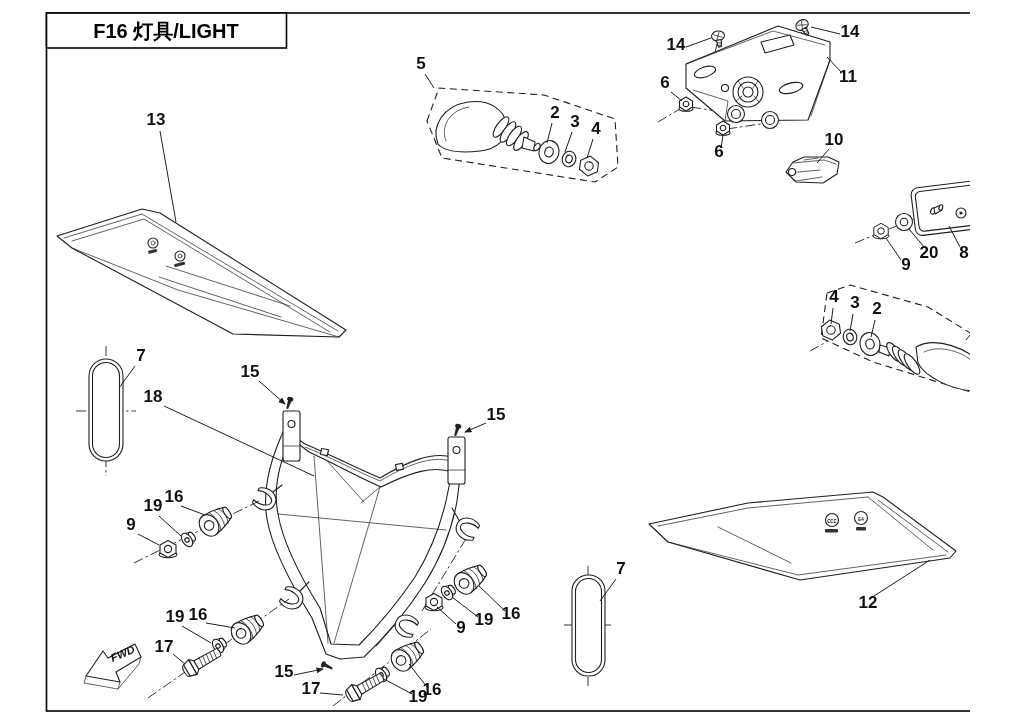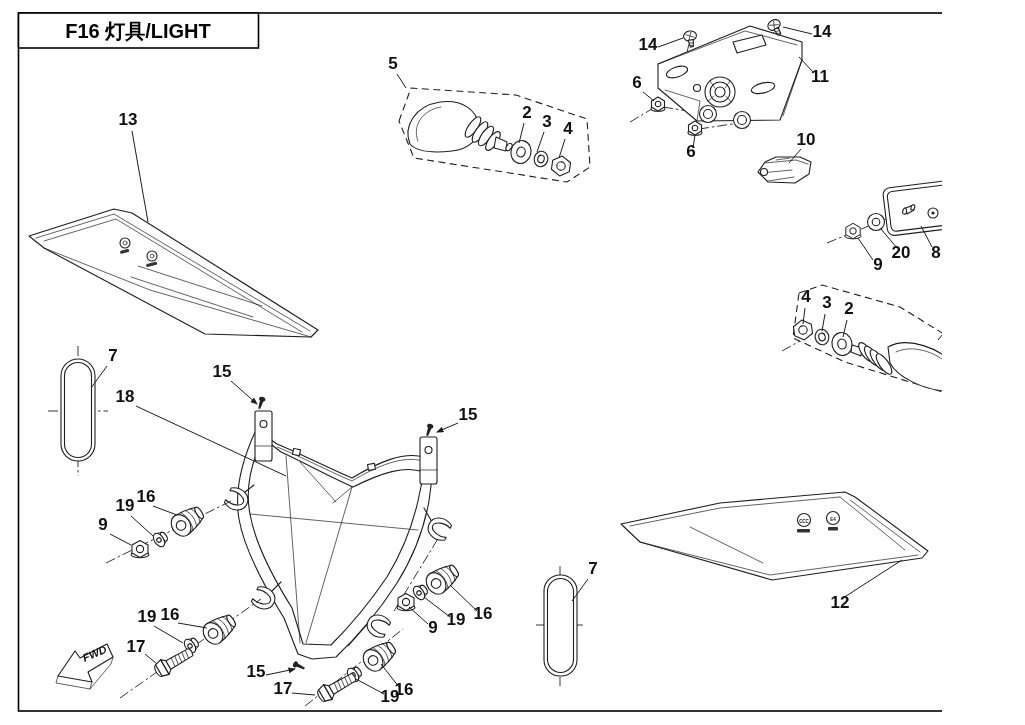--- a/index.html
+++ b/index.html
@@ -1,16 +1,16 @@
 <!DOCTYPE html>
 <html><head>
 <meta charset="utf-8">
 <style>
   html,body{margin:0;padding:0;background:#fff;}
-  #stage{position:relative;width:942px;height:725px;background:#ffffff;overflow:hidden;}
+  #stage{position:relative;width:942px;height:725px;background:#ffffff;overflow:hidden;margin-left:28px;}
   svg{display:block;font-family:"Liberation Sans",sans-serif;}
   .fw{fill:#ffffff;stroke:#1f1f1f;stroke-width:1.1;stroke-linejoin:round;}
   .ln{fill:none;stroke:#1f1f1f;stroke-width:1.1;stroke-linejoin:round;stroke-linecap:round;}
   .thin{stroke-width:0.7;}
   .dash{fill:none;stroke:#1f1f1f;stroke-width:1.1;stroke-dasharray:7 4.5;}
   .dd{fill:none;stroke:#1f1f1f;stroke-width:0.9;stroke-dasharray:10 3 2.5 3;}
   .leader{stroke:#1f1f1f;stroke-width:1;}
   .part-label{font:bold 17px "Liberation Sans",sans-serif;fill:#101010;text-anchor:middle;}
   .title-text{font:bold 20px "Liberation Sans",sans-serif;fill:#000;text-anchor:middle;}
   .micro{font:bold 4.5px "Liberation Sans",sans-serif;text-anchor:middle;fill:#111;}

